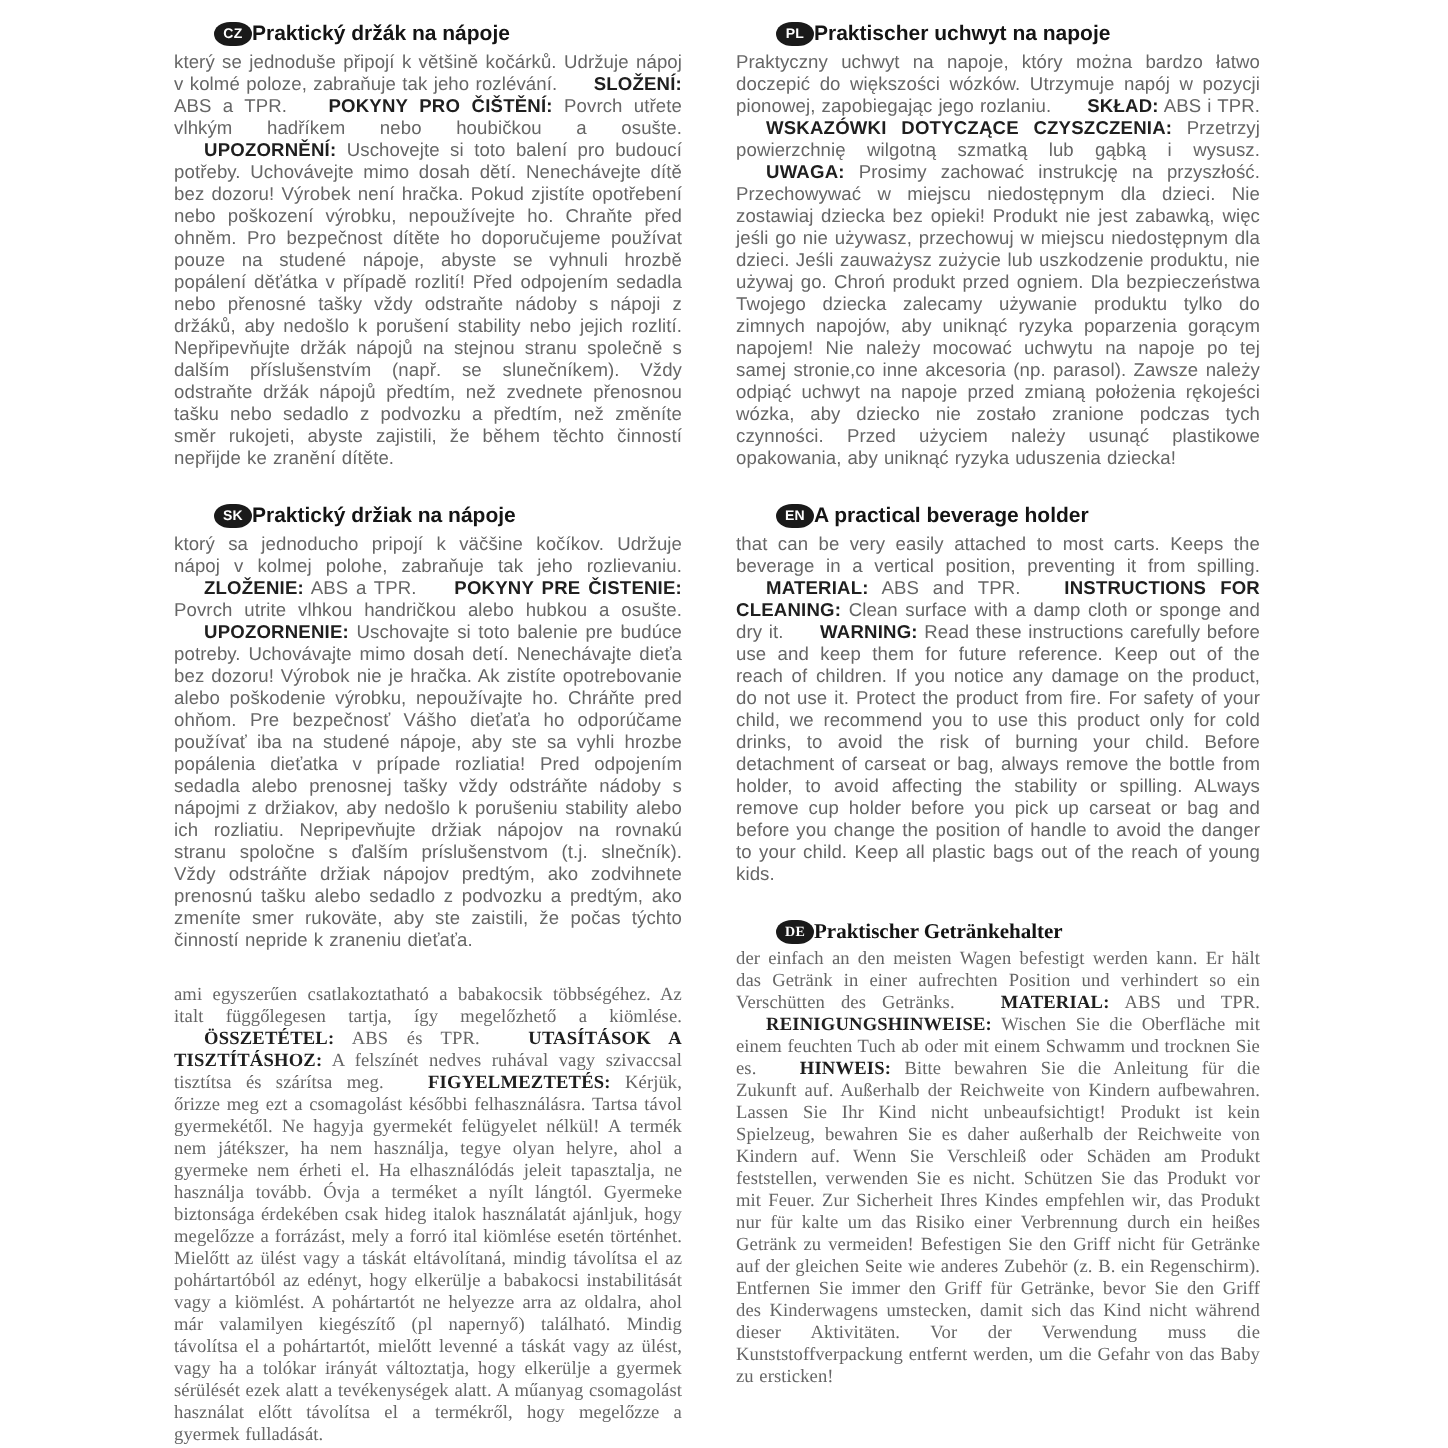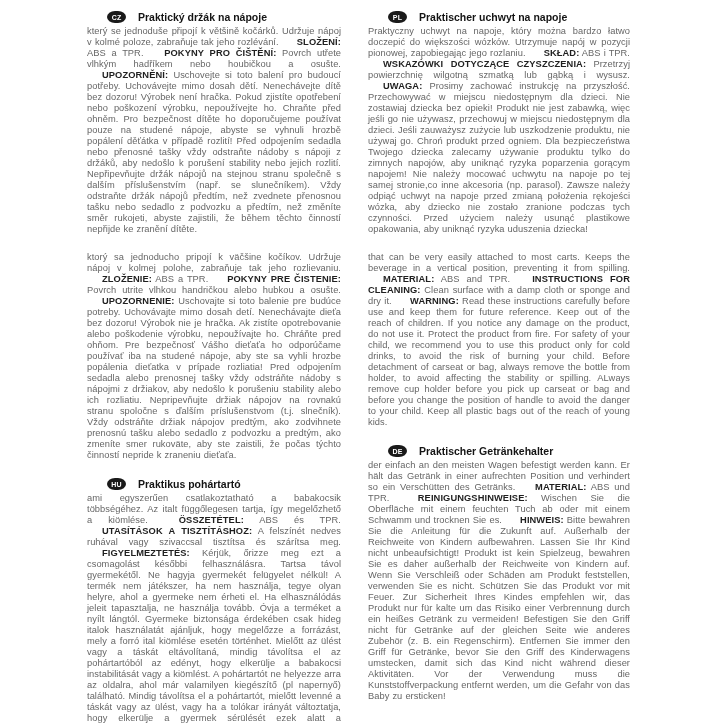--- a/index.html
+++ b/index.html
@@ -16,26 +16,26 @@
     font-family: "Liberation Sans", "DejaVu Sans", sans-serif;
   }
   .column {
     position: absolute;
     top: 11px;
   }
   .column-left  { left: 87px;  width: 254px; }
   .column-right { left: 368px; width: 262px; }
 
   .section { margin-bottom: 17px; }
-  .section:last-child { margin-bottom: 0; }
+  .section:last-child { margin-bottom: 0; font-family: Liberation Serif, serif; }
 
   .section-heading {
     display: flex;
     align-items: flex-end;
-    gap: 12px;
+    gap: 0;
     margin-bottom: 3px;
     padding-left: 20px;
   }
   .lang-badge {
     display: inline-flex;
     align-items: center;
     justify-content: center;
     min-width: 15px;
     height: 12px;
     padding: 0 2px;
@@ -74,41 +74,45 @@
   <div class="column column-left">
   <div class="section">
     <div class="section-heading">
       <span class="lang-badge">CZ</span>
       <span class="section-title">Praktický držák na nápoje</span>
     </div>
     <div class="section-body">který se jednoduše připojí k většině kočárků. Udržuje nápoj v kolmé poloze, zabraňuje tak jeho rozlévání. <b>SLOŽENÍ:</b> ABS a TPR. <b>POKYNY PRO ČIŠTĚNÍ:</b> Povrch utřete vlhkým hadříkem nebo houbičkou a osušte. <b>UPOZORNĚNÍ:</b> Uschovejte si toto balení pro budoucí potřeby. Uchovávejte mimo dosah dětí. Nenechávejte dítě bez dozoru! Výrobek není hračka. Pokud zjistíte opotřebení nebo poškození výrobku, nepoužívejte ho. Chraňte před ohněm. Pro bezpečnost dítěte ho doporučujeme používat pouze na studené nápoje, abyste se vyhnuli hrozbě popálení děťátka v případě rozlití! Před odpojením sedadla nebo přenosné tašky vždy odstraňte nádoby s nápoji z držáků, aby nedošlo k porušení stability nebo jejich rozlití. Nepřipevňujte držák nápojů na stejnou stranu společně s dalším příslušenstvím (např. se slunečníkem). Vždy odstraňte držák nápojů předtím, než zvednete přenosnou tašku nebo sedadlo z podvozku a předtím, než změníte směr rukojeti, abyste zajistili, že během těchto činností nepřijde ke zranění dítěte.</div>
   </div>
 
   <div class="section">
+    <div class="section-heading">
+      <span class="lang-badge">SK</span>
+      <span class="section-title">Praktický držiak na nápoje</span>
+    </div>
     <div class="section-body">ktorý sa jednoducho pripojí k väčšine kočíkov. Udržuje nápoj v kolmej polohe, zabraňuje tak jeho rozlievaniu. <b>ZLOŽENIE:</b> ABS a TPR. <b>POKYNY PRE ČISTENIE:</b> Povrch utrite vlhkou handričkou alebo hubkou a osušte. <b>UPOZORNENIE:</b> Uschovajte si toto balenie pre budúce potreby. Uchovávajte mimo dosah detí. Nenechávajte dieťa bez dozoru! Výrobok nie je hračka. Ak zistíte opotrebovanie alebo poškodenie výrobku, nepoužívajte ho. Chráňte pred ohňom. Pre bezpečnosť Vášho dieťaťa ho odporúčame používať iba na studené nápoje, aby ste sa vyhli hrozbe popálenia dieťatka v prípade rozliatia! Pred odpojením sedadla alebo prenosnej tašky vždy odstráňte nádoby s nápojmi z držiakov, aby nedošlo k porušeniu stability alebo ich rozliatiu. Nepripevňujte držiak nápojov na rovnakú stranu spoločne s ďalším príslušenstvom (t.j. slnečník). Vždy odstráňte držiak nápojov predtým, ako zodvihnete prenosnú tašku alebo sedadlo z podvozku a predtým, ako zmeníte smer rukoväte, aby ste zaistili, že počas týchto činností nepride k zraneniu dieťaťa.</div>
   </div>
 
   <div class="section">
-    <div class="section-heading">
-      <span class="lang-badge">HU</span>
-      <span class="section-title">Praktikus pohártartó</span>
-    </div>
     <div class="section-body">ami egyszerűen csatlakoztatható a babakocsik többségéhez. Az italt függőlegesen tartja, így megelőzhető a kiömlése. <b>ÖSSZETÉTEL:</b> ABS és TPR. <b>UTASÍTÁSOK A TISZTÍTÁSHOZ:</b> A felszínét nedves ruhával vagy szivaccsal tisztítsa és szárítsa meg. <b>FIGYELMEZTETÉS:</b> Kérjük, őrizze meg ezt a csomagolást későbbi felhasználásra. Tartsa távol gyermekétől. Ne hagyja gyermekét felügyelet nélkül! A termék nem játékszer, ha nem használja, tegye olyan helyre, ahol a gyermeke nem érheti el. Ha elhasználódás jeleit tapasztalja, ne használja tovább. Óvja a terméket a nyílt lángtól. Gyermeke biztonsága érdekében csak hideg italok használatát ajánljuk, hogy megelőzze a forrázást, mely a forró ital kiömlése esetén történhet. Mielőtt az ülést vagy a táskát eltávolítaná, mindig távolítsa el az pohártartóból az edényt, hogy elkerülje a babakocsi instabilitását vagy a kiömlést. A pohártartót ne helyezze arra az oldalra, ahol már valamilyen kiegészítő (pl napernyő) található. Mindig távolítsa el a pohártartót, mielőtt levenné a táskát vagy az ülést, vagy ha a tolókar irányát változtatja, hogy elkerülje a gyermek sérülését ezek alatt a tevékenységek alatt. A műanyag csomagolást használat előtt távolítsa el a termékről, hogy megelőzze a gyermek fulladását.</div>
   </div>
 </div>
   <div class="column column-right">
   <div class="section">
     <div class="section-heading">
       <span class="lang-badge">PL</span>
       <span class="section-title">Praktischer uchwyt na napoje</span>
     </div>
     <div class="section-body">Praktyczny uchwyt na napoje, który można bardzo łatwo doczepić do większości wózków. Utrzymuje napój w pozycji pionowej, zapobiegając jego rozlaniu. <b>SKŁAD:</b> ABS i TPR. <b>WSKAZÓWKI DOTYCZĄCE CZYSZCZENIA:</b> Przetrzyj powierzchnię wilgotną szmatką lub gąbką i wysusz. <b>UWAGA:</b> Prosimy zachować instrukcję na przyszłość. Przechowywać w miejscu niedostępnym dla dzieci. Nie zostawiaj dziecka bez opieki! Produkt nie jest zabawką, więc jeśli go nie używasz, przechowuj w miejscu niedostępnym dla dzieci. Jeśli zauważysz zużycie lub uszkodzenie produktu, nie używaj go. Chroń produkt przed ogniem. Dla bezpieczeństwa Twojego dziecka zalecamy używanie produktu tylko do zimnych napojów, aby uniknąć ryzyka poparzenia gorącym napojem! Nie należy mocować uchwytu na napoje po tej samej stronie,co inne akcesoria (np. parasol). Zawsze należy odpiąć uchwyt na napoje przed zmianą położenia rękojeści wózka, aby dziecko nie zostało zranione podczas tych czynności. Przed użyciem należy usunąć plastikowe opakowania, aby uniknąć ryzyka uduszenia dziecka!</div>
   </div>
 
   <div class="section">
+    <div class="section-heading">
+      <span class="lang-badge">EN</span>
+      <span class="section-title">A practical beverage holder</span>
+    </div>
     <div class="section-body">that can be very easily attached to most carts. Keeps the beverage in a vertical position, preventing it from spilling. <b>MATERIAL:</b> ABS and TPR. <b>INSTRUCTIONS FOR CLEANING:</b> Clean surface with a damp cloth or sponge and dry it. <b>WARNING:</b> Read these instructions carefully before use and keep them for future reference. Keep out of the reach of children. If you notice any damage on the product, do not use it. Protect the product from fire. For safety of your child, we recommend you to use this product only for cold drinks, to avoid the risk of burning your child. Before detachment of carseat or bag, always remove the bottle from holder, to avoid affecting the stability or spilling. ALways remove cup holder before you pick up carseat or bag and before you change the position of handle to avoid the danger to your child. Keep all plastic bags out of the reach of young kids.</div>
   </div>
 
   <div class="section">
     <div class="section-heading">
       <span class="lang-badge">DE</span>
       <span class="section-title">Praktischer Getränkehalter</span>
     </div>
     <div class="section-body">der einfach an den meisten Wagen befestigt werden kann. Er hält das Getränk in einer aufrechten Position und verhindert so ein Verschütten des Getränks. <b>MATERIAL:</b> ABS und TPR. <b>REINIGUNGSHINWEISE:</b> Wischen Sie die Oberfläche mit einem feuchten Tuch ab oder mit einem Schwamm und trocknen Sie es. <b>HINWEIS:</b> Bitte bewahren Sie die Anleitung für die Zukunft auf. Außerhalb der Reichweite von Kindern aufbewahren. Lassen Sie Ihr Kind nicht unbeaufsichtigt! Produkt ist kein Spielzeug, bewahren Sie es daher außerhalb der Reichweite von Kindern auf. Wenn Sie Verschleiß oder Schäden am Produkt feststellen, verwenden Sie es nicht. Schützen Sie das Produkt vor mit Feuer. Zur Sicherheit Ihres Kindes empfehlen wir, das Produkt nur für kalte um das Risiko einer Verbrennung durch ein heißes Getränk zu vermeiden! Befestigen Sie den Griff nicht für Getränke auf der gleichen Seite wie anderes Zubehör (z. B. ein Regenschirm). Entfernen Sie immer den Griff für Getränke, bevor Sie den Griff des Kinderwagens umstecken, damit sich das Kind nicht während dieser Aktivitäten. Vor der Verwendung muss die Kunststoffverpackung entfernt werden, um die Gefahr von das Baby zu ersticken!</div>
   </div>

